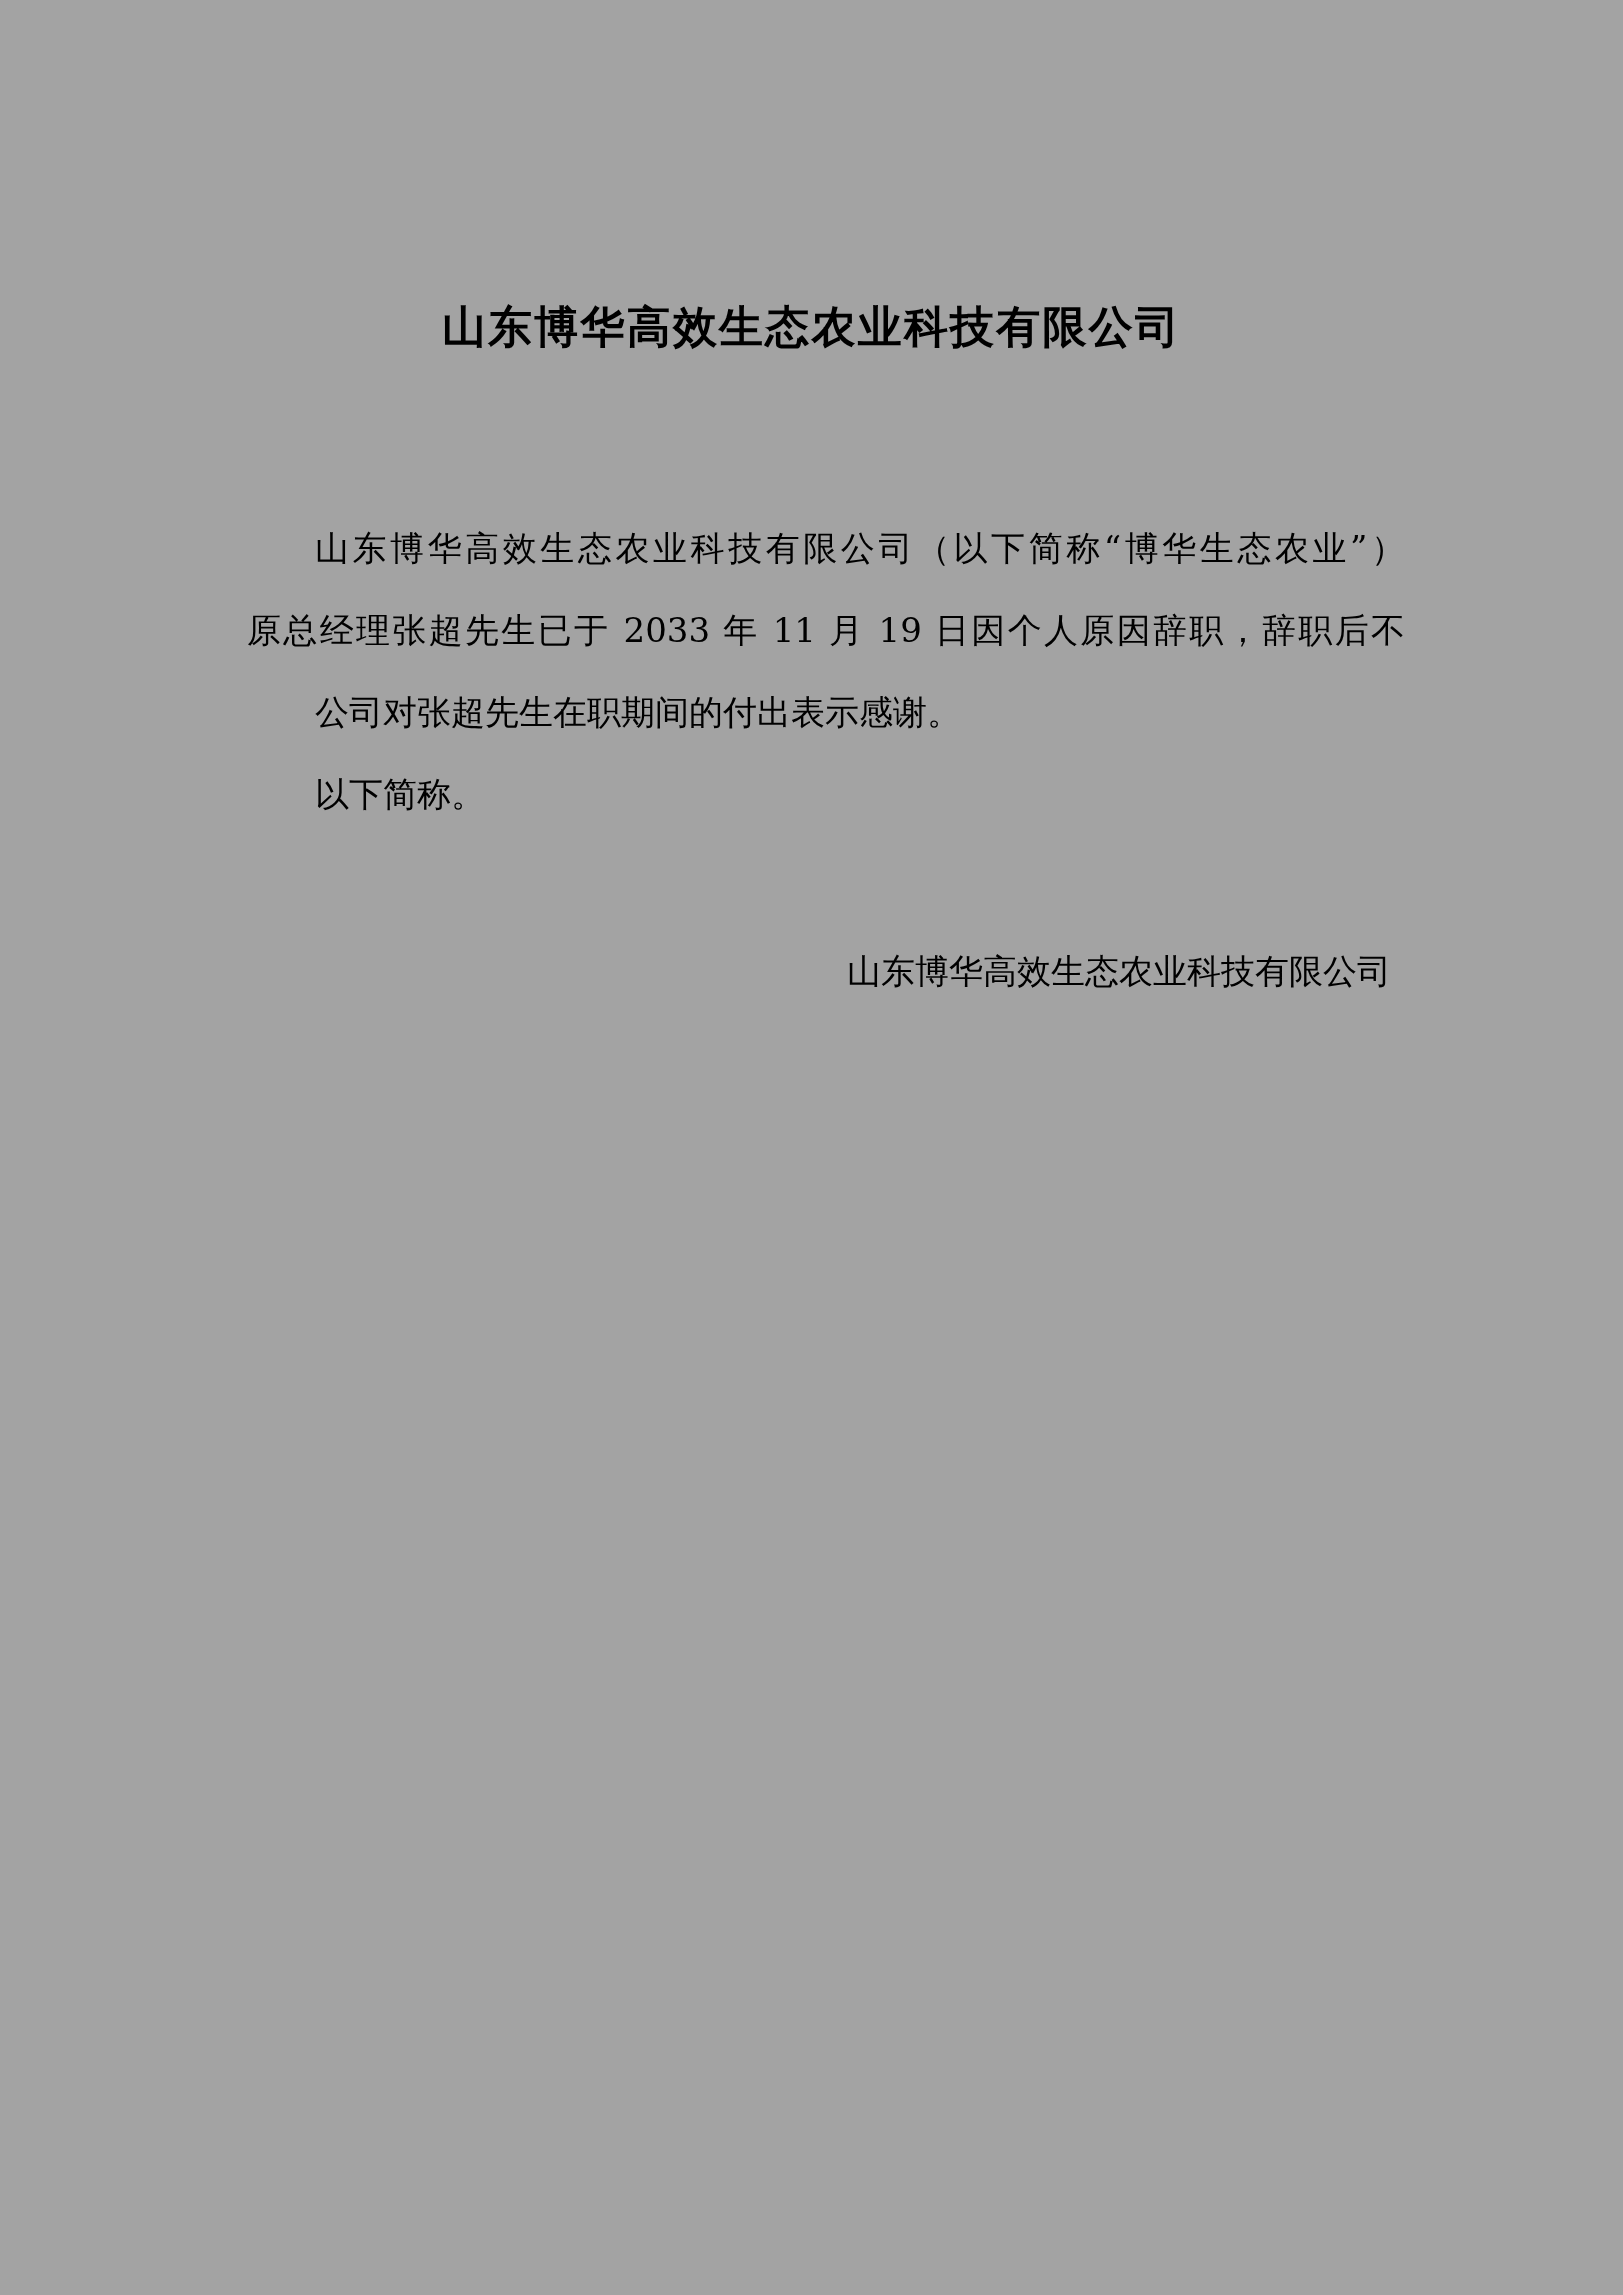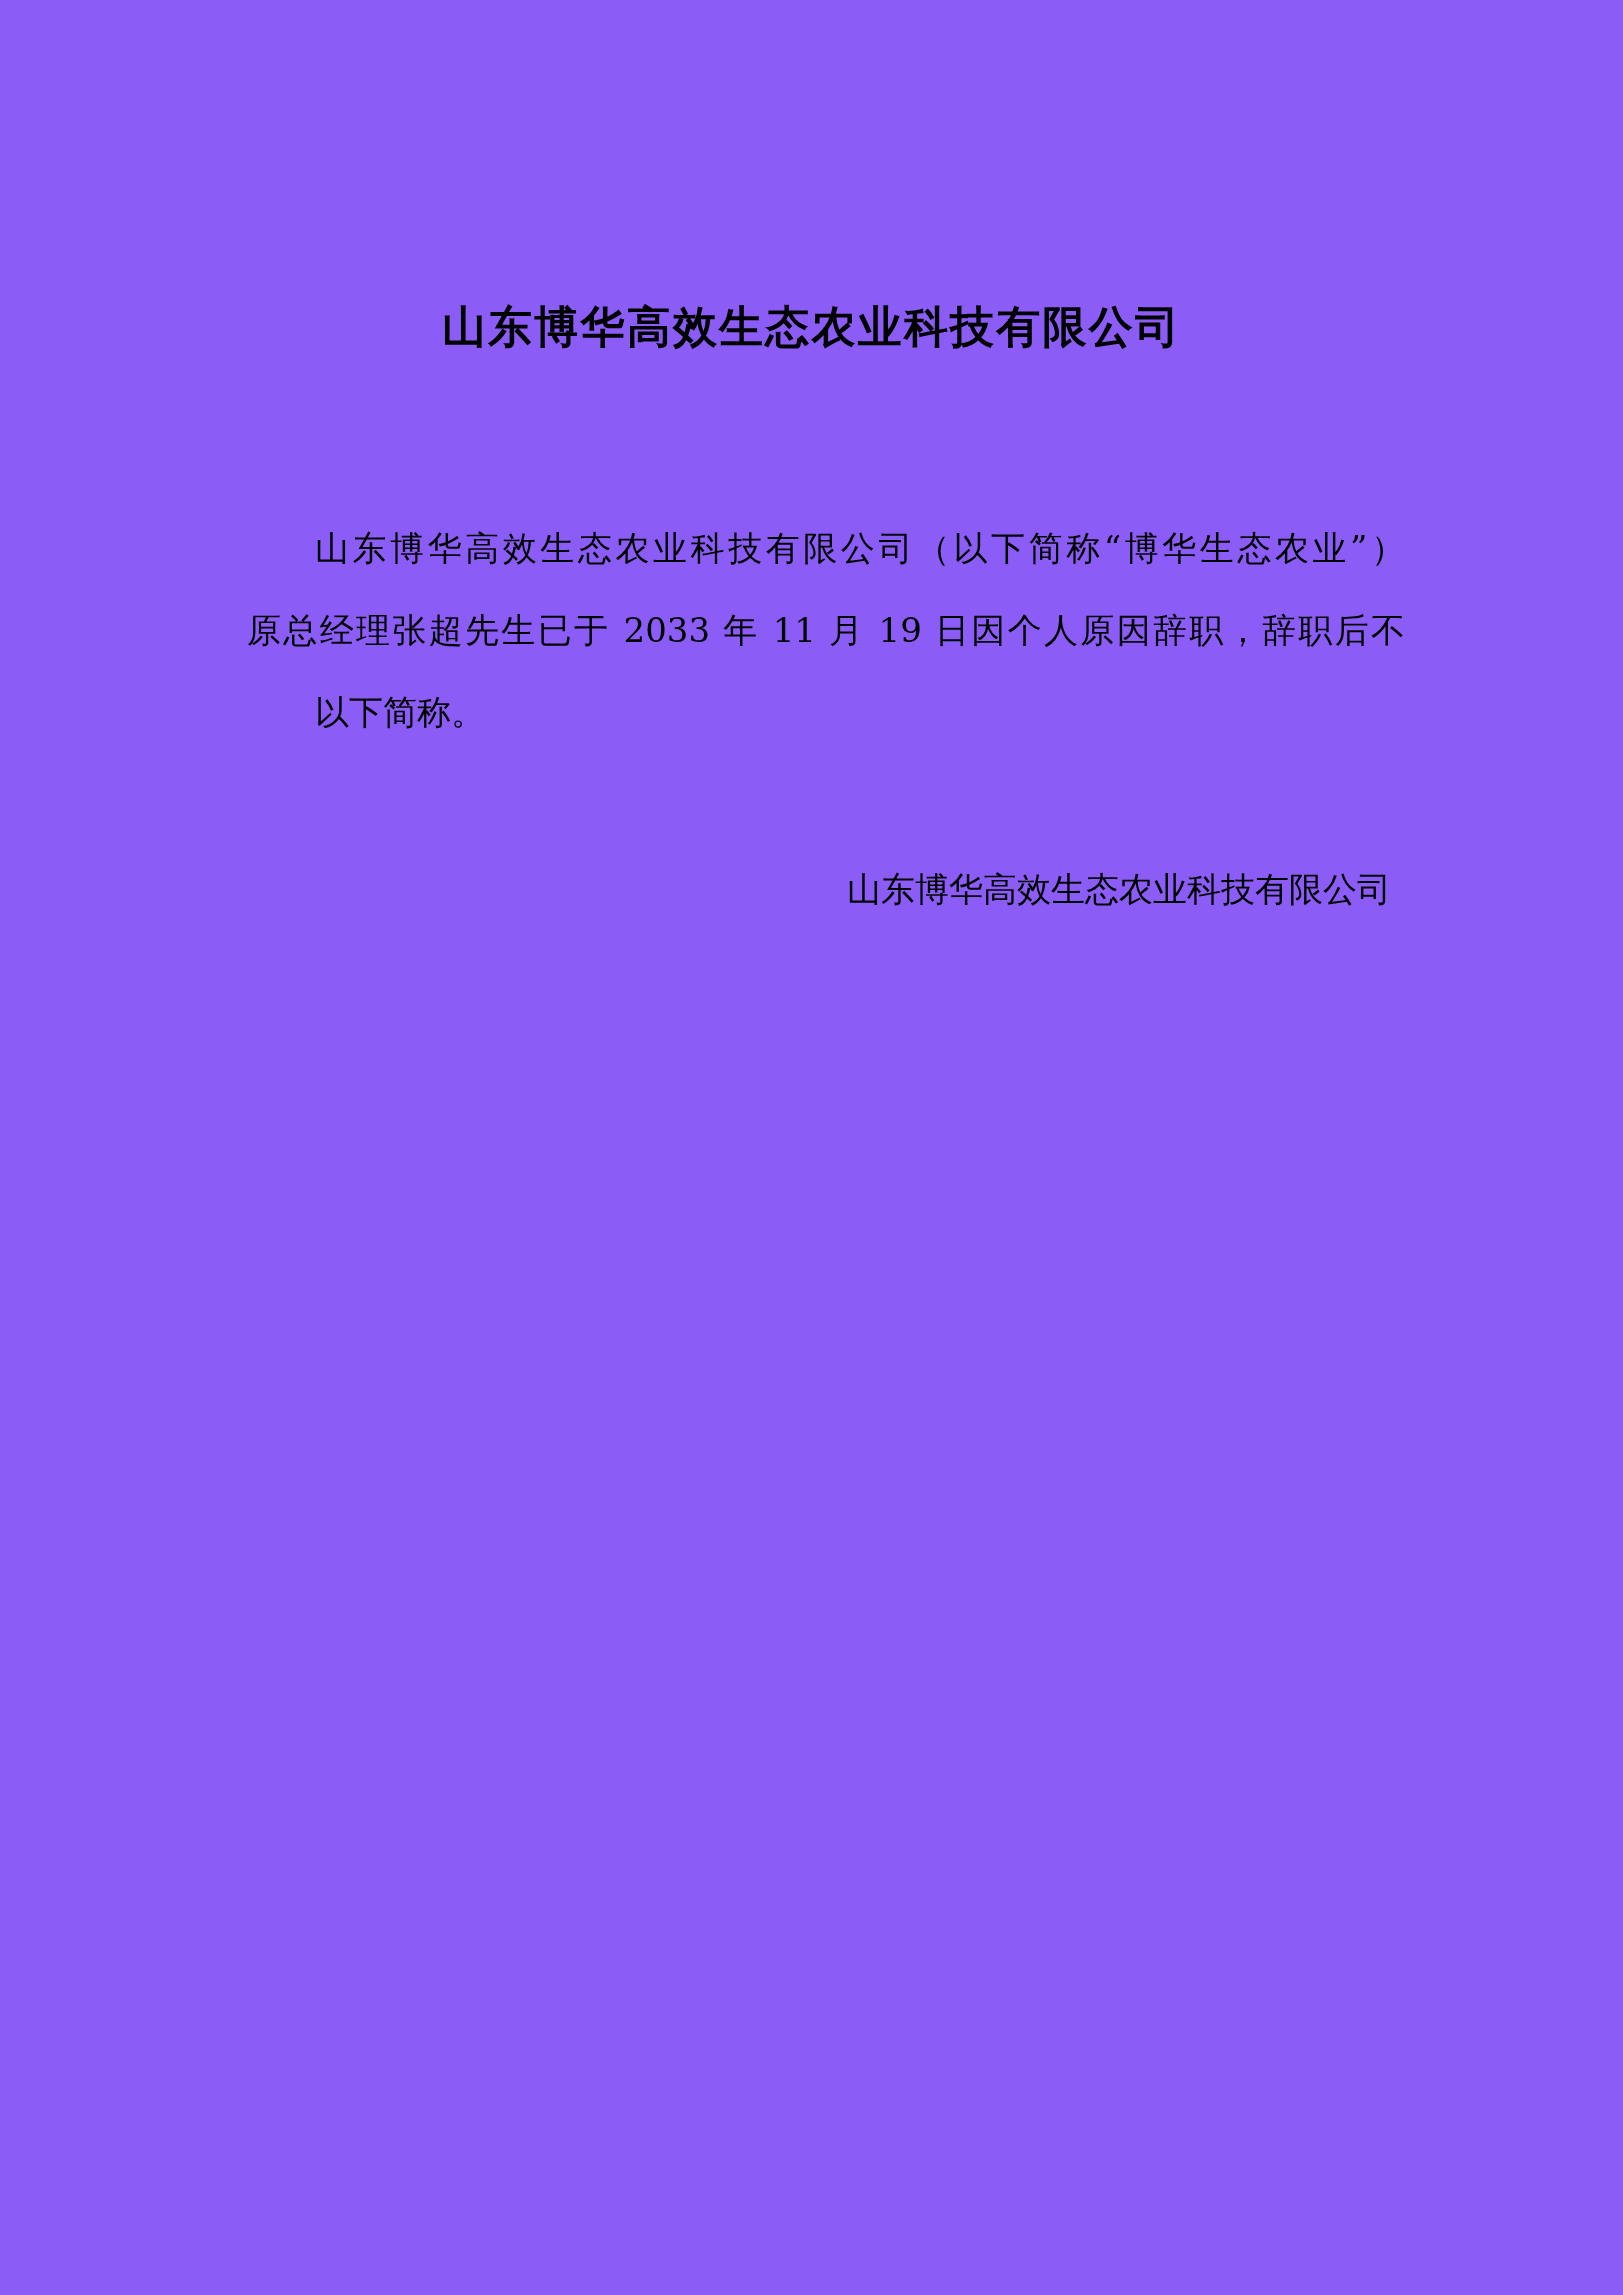--- a/index.html
+++ b/index.html
@@ -12,21 +12,21 @@
     width: 1623px;
     height: 2295px;
     position: relative;
     font-family: "DejaVu Serif", "Liberation Serif", serif;
     color: #000000;
   }
 
   .page {
     width: 1623px;
     height: 2295px;
-    background: #8b5cf6;
+    background: #a3a3a3;
     padding: 289px 218px 0 218px;
   }
 
   .doc-title {
     text-align: center;
     font-weight: bold;
     font-size: 44px;
     line-height: 76px;
   }
 
@@ -77,20 +77,21 @@
 
 <div class="page">
 
   <div class="doc-title">
     <div class="title-line">山东博华高效生态农业科技有限公司</div>
   </div>
 
   <div class="doc-body">
     <div class="body-line justify indent">山东博华高效生态农业科技有限公司（以下简称“博华生态农业”）</div>
     <div class="body-line justify">原总经理张超先生已于 2033 年 11 月 19 日因个人原因辞职，辞职后不</div>
+    <div class="body-line indent">公司对张超先生在职期间的付出表示感谢。</div>
     <div class="body-line indent">以下简称。</div>
   </div>
 
   <div class="signature-block">
     <div class="signature-company">山东博华高效生态农业科技有限公司</div>
   </div>
 
 </div>
 
 

